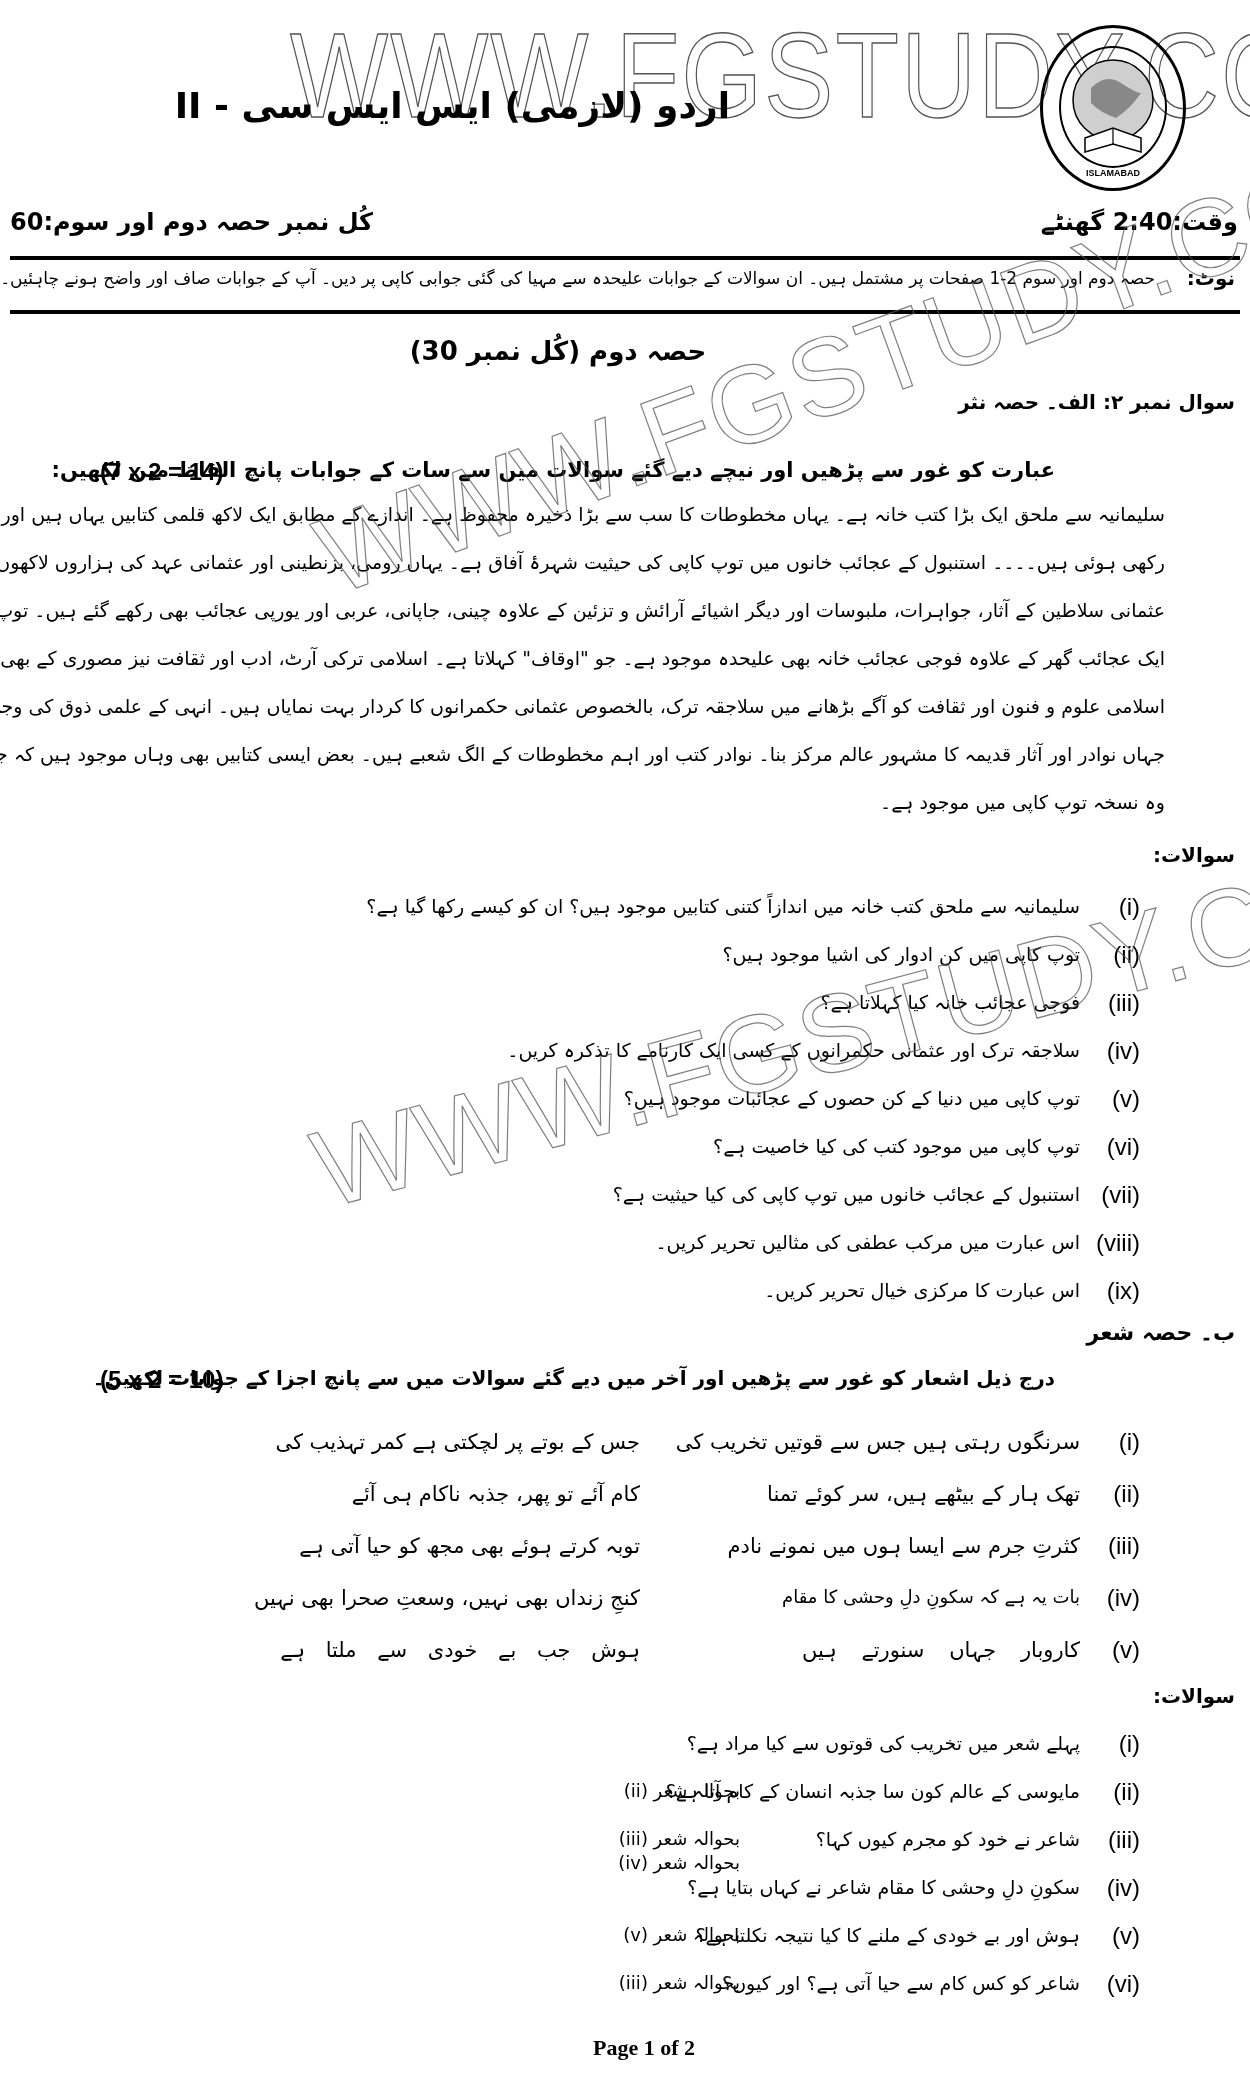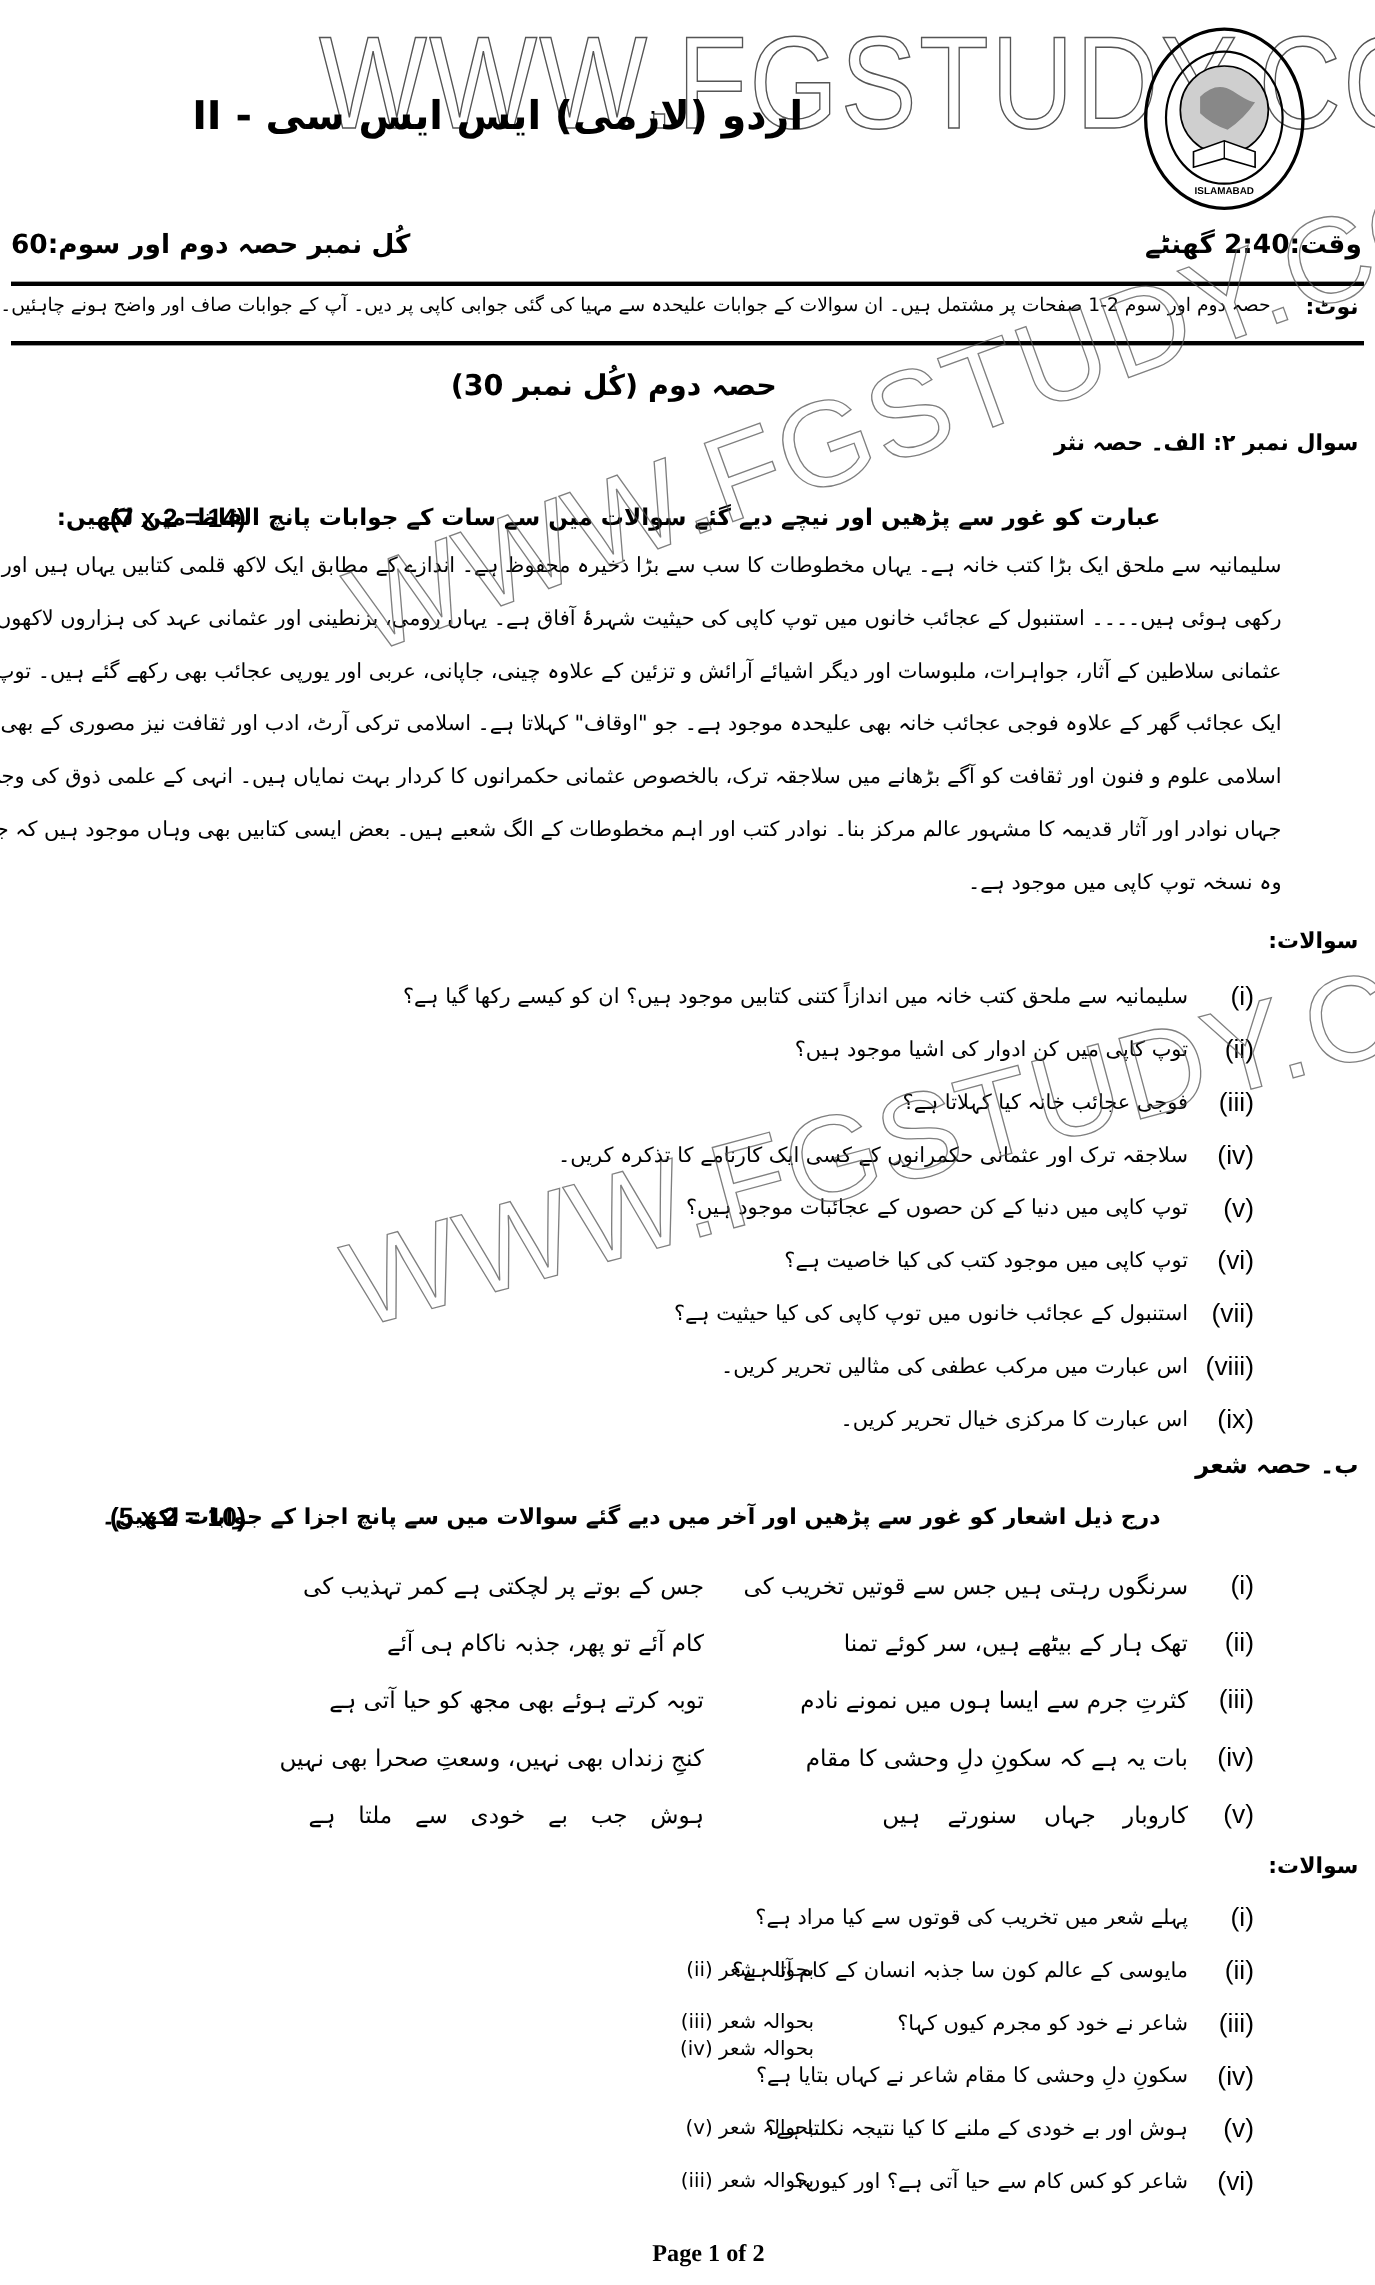--- a/index.html
+++ b/index.html
@@ -115,21 +115,21 @@
 
   <div class="abs num" style="left:1070px; top:1480px;">(ii)</div>
   <div class="abs rtl urdu" style="right:170px; top:1484px; font-size:21px;">تھک ہار کے بیٹھے ہیں، سر کوئے تمنا</div>
   <div class="abs rtl urdu" style="right:610px; top:1484px; font-size:21px;">کام آئے تو پھر، جذبہ ناکام ہی آئے</div>
 
   <div class="abs num" style="left:1070px; top:1532px;">(iii)</div>
   <div class="abs rtl urdu" style="right:170px; top:1536px; font-size:21px;">کثرتِ جرم سے ایسا ہوں میں نمونے نادم</div>
   <div class="abs rtl urdu" style="right:610px; top:1536px; font-size:21px;">توبہ کرتے ہوئے بھی مجھ کو حیا آتی ہے</div>
 
   <div class="abs num" style="left:1070px; top:1584px;">(iv)</div>
-  <div class="abs rtl urdu" style="right:170px; top:1588px; font-size:21px;">بات یہ ہے کہ سکونِ دلِ وحشی کا مقام</div>
+  <div class="abs rtl urdu" style="right:170px; top:1588px; font-size:18px;">بات یہ ہے کہ سکونِ دلِ وحشی کا مقام</div>
   <div class="abs rtl urdu" style="right:610px; top:1588px; font-size:21px;">کنجِ زنداں بھی نہیں، وسعتِ صحرا بھی نہیں</div>
 
   <div class="abs num" style="left:1070px; top:1636px;">(v)</div>
   <div class="abs rtl urdu" style="right:170px; top:1640px; font-size:21px; word-spacing:18px;">کاروبار جہاں سنورتے ہیں</div>
   <div class="abs rtl urdu" style="right:610px; top:1640px; font-size:21px; word-spacing:14px;">ہوش جب بے خودی سے ملتا ہے</div>
 </div>
 
 <div class="abs rtl urdu bold" style="right:15px; top:1686px; font-size:20px;">سوالات:</div>
 
 <div>

